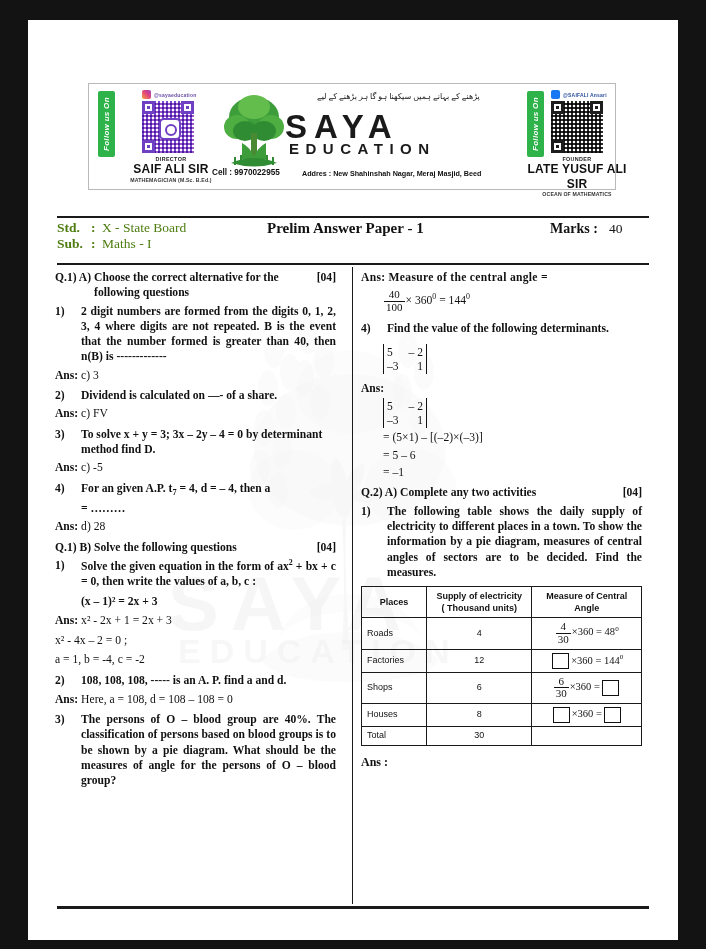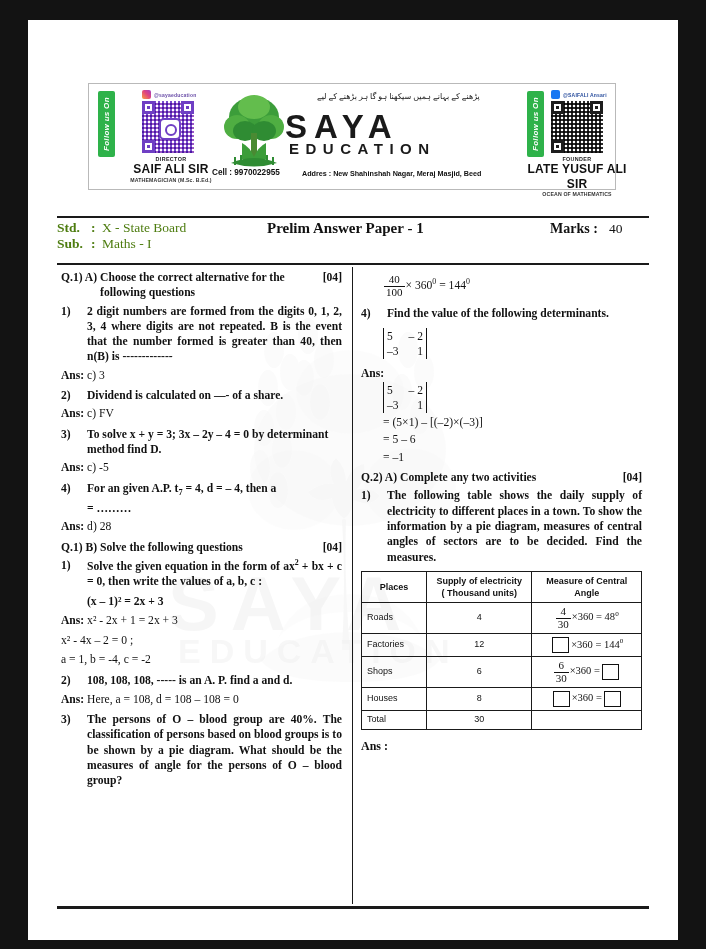--- a/index.html
+++ b/index.html
@@ -223,21 +223,21 @@
     width: 1px; height: 637px; background: #1a1a1a; z-index: 2;
   }
   .col {
     position: absolute; top: 250px;
     width: 281px;
     z-index: 2;
     font-size: 11.6px;
     color: #111;
     line-height: 1.32;
   }
-  #col-left  { left: 33px; }
+  #col-left  { left: 27px; }
   #col-right { left: 333px; }
 
   
   .qline {
     position: relative;
     font-weight: bold;
     margin-bottom: 4px;
   }
   .qhead {
     display: flex;
@@ -542,20 +542,24 @@
     </div>
 
     <div class="qitem" style="margin-top:4px;">
       <span class="num">3)</span>
       <span class="body">The persons of O – blood group are 40%. The classification of persons based on blood groups is to be shown by a pie diagram. What should be the measures of angle for the persons of O – blood group?</span>
     </div>
   </div>
 
   <div class="col" id="col-right">
 
+    <div class="qline" style="letter-spacing:.3px;">
+      <span>Ans:</span>
+      <span>Measure of the central angle =</span>
+    </div>
     <div class="mathline i2" style="margin-top:4px;margin-bottom:8px;">
       <span class="frac">
         <span class="n">40</span>
         <span class="d">100</span>
       </span><span>× 360</span><sup>0</sup>
       <span>= 144</span><sup>0</sup>
     </div>
 
     <div class="qitem">
       <span class="num">4)</span>

